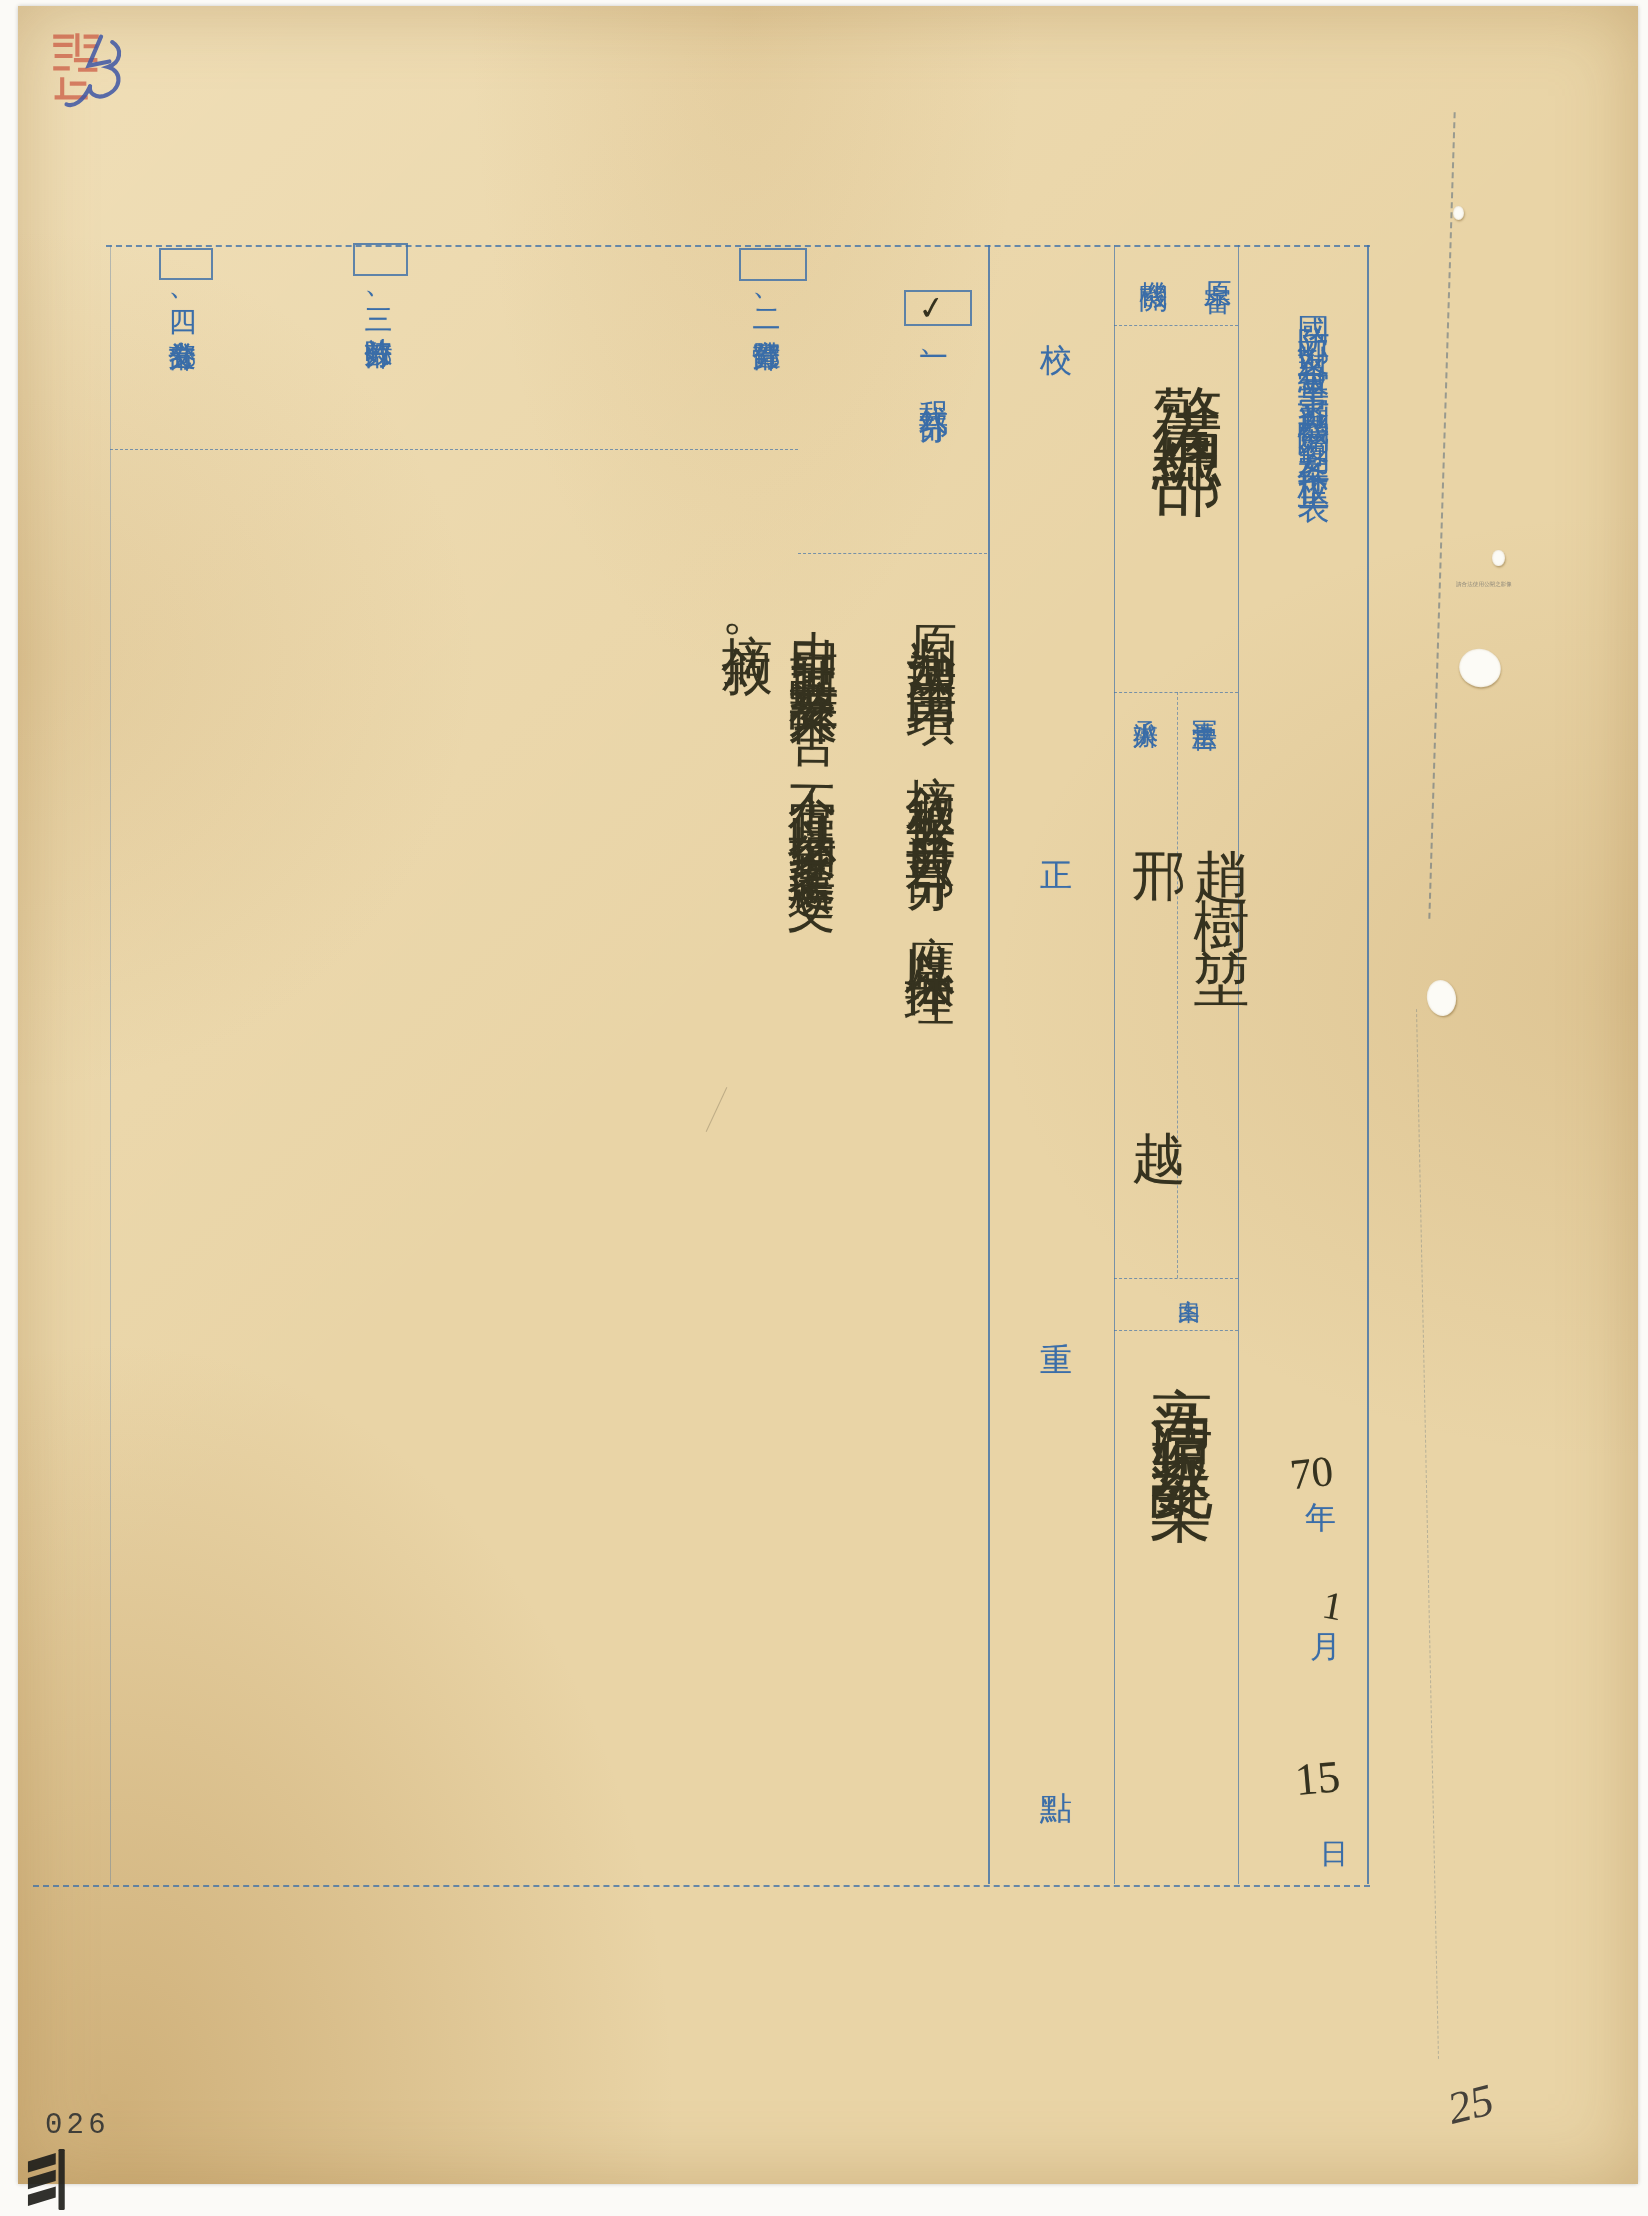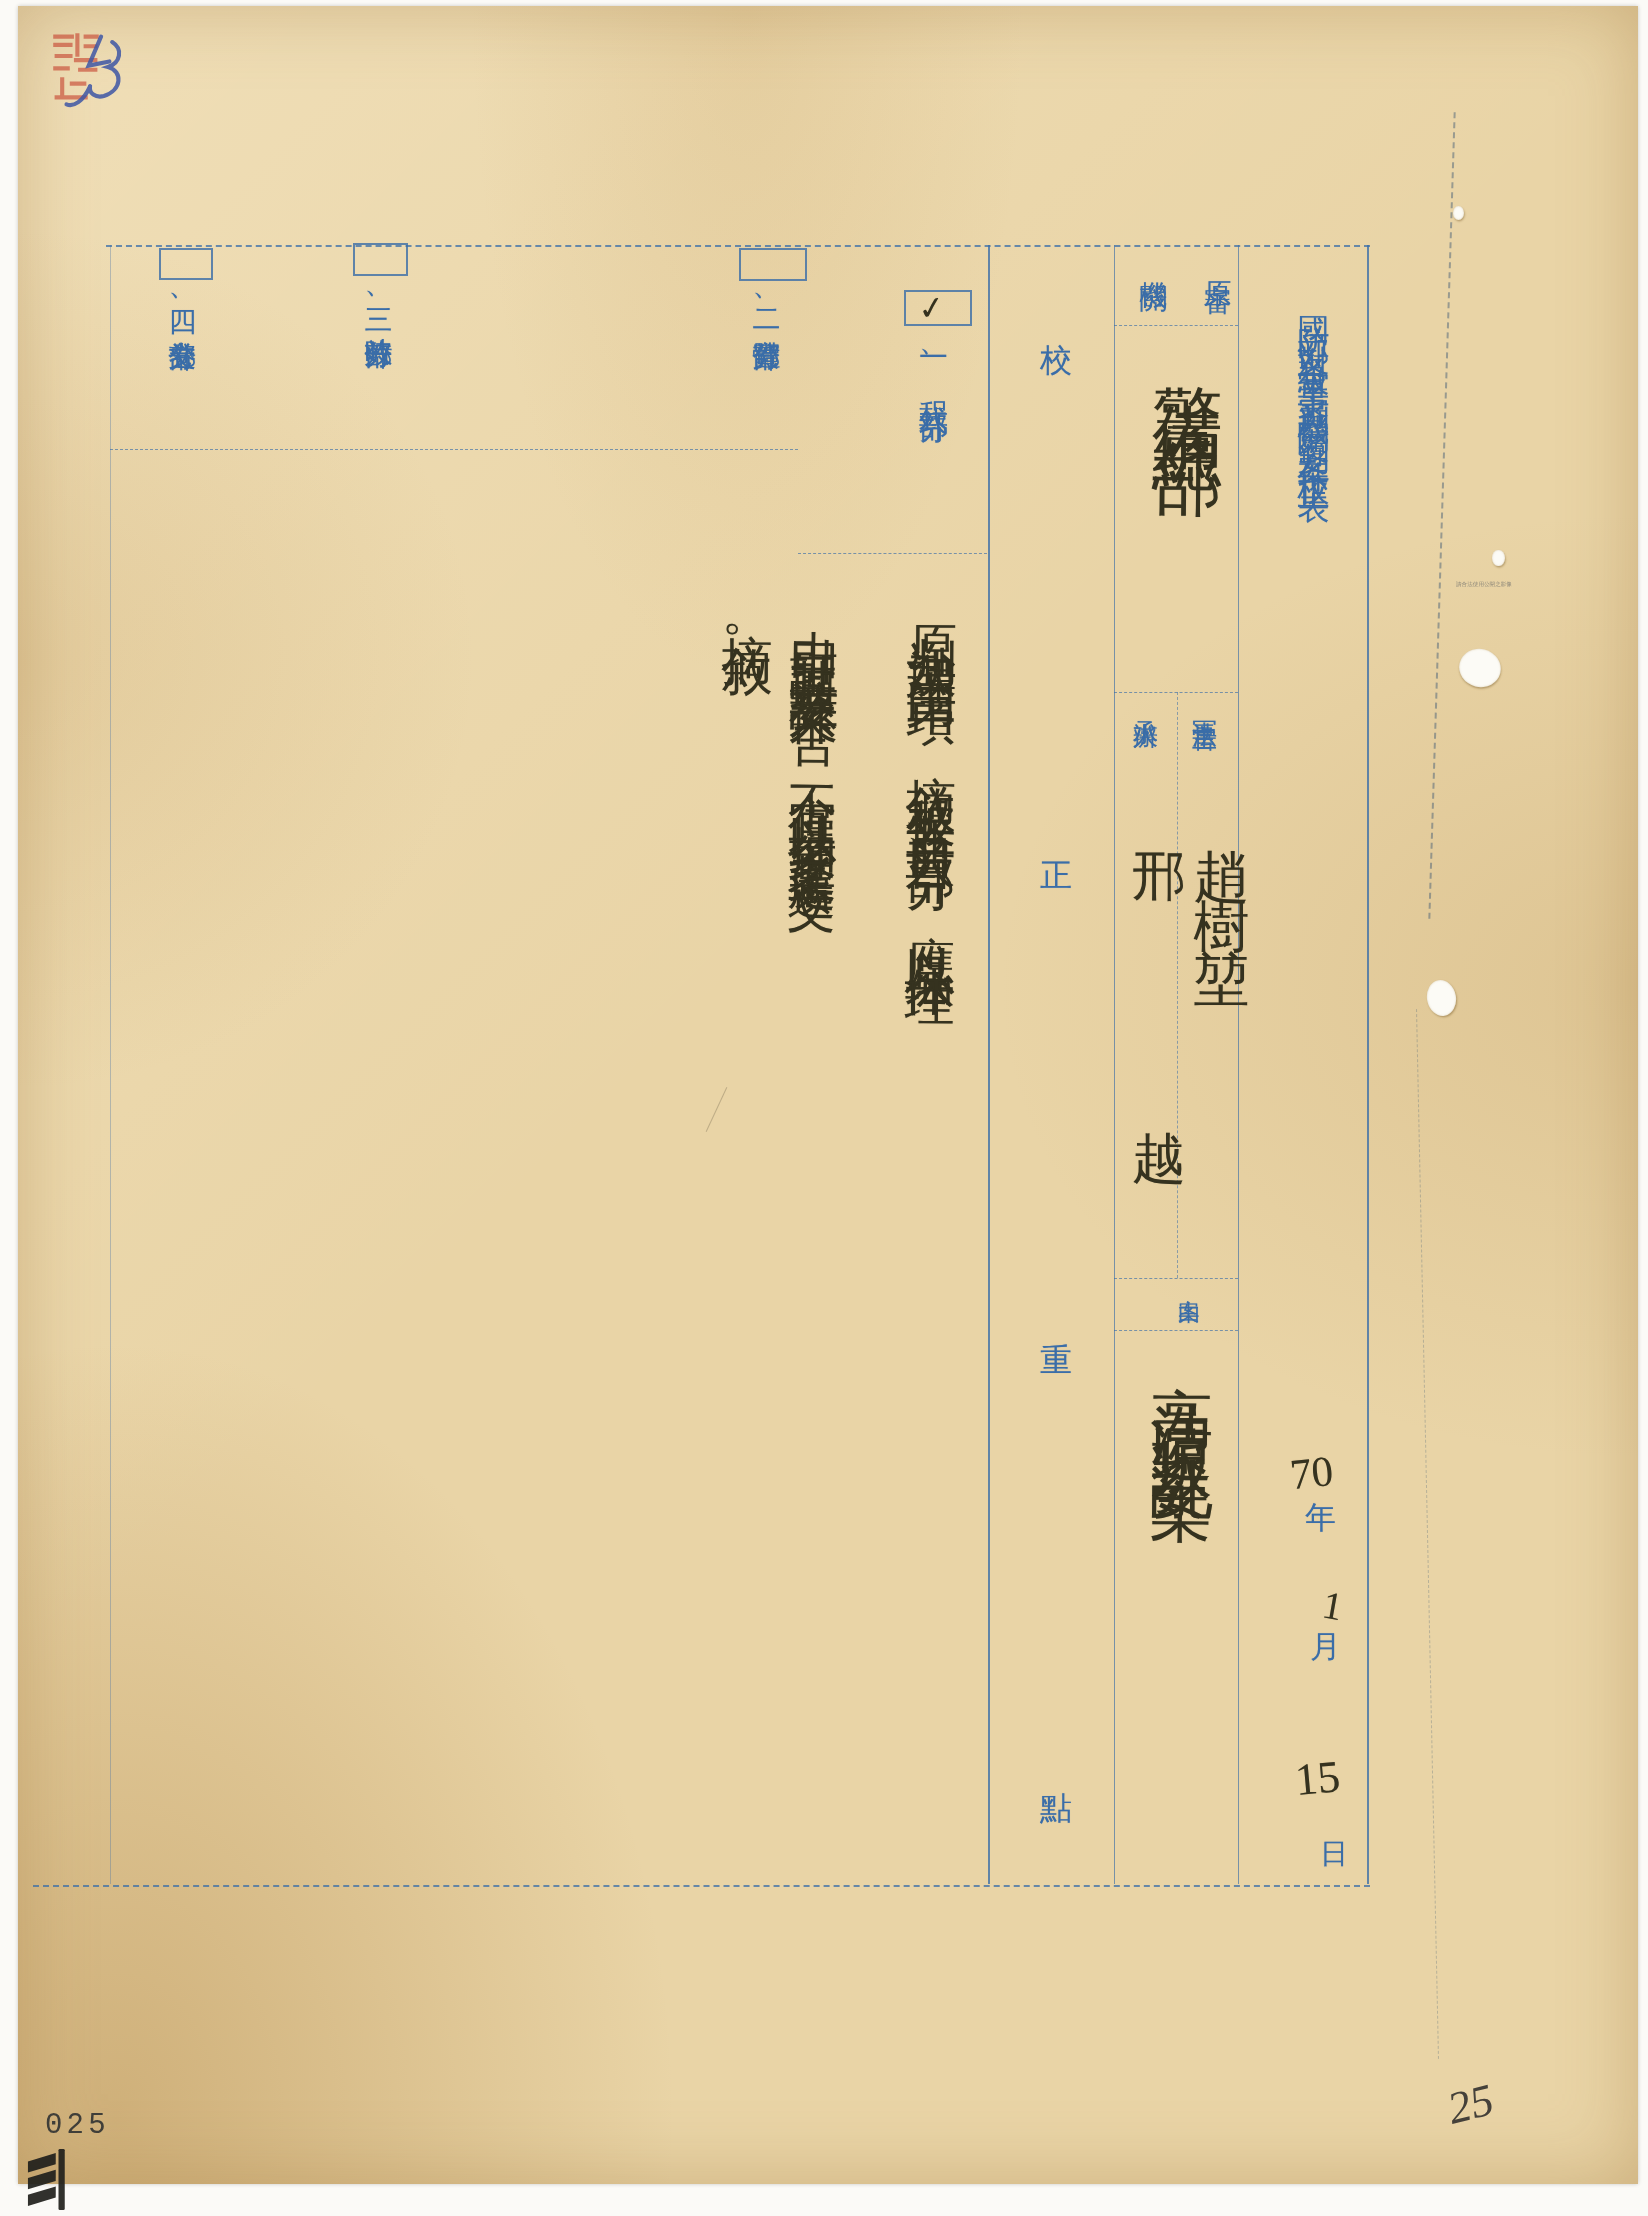--- a/index.html
+++ b/index.html
@@ -127,19 +127,19 @@
 
   <svg class="abs" style="left:21px;top:2146px;" width="50" height="67" viewBox="0 0 72 96">
     <g fill="#20201c" opacity="0.92">
       <rect x="54" y="4" width="9" height="88" rx="2"></rect>
       <path d="M10,22 L50,10 L50,26 L10,38 Z"></path>
       <path d="M10,46 L50,34 L50,50 L10,62 Z"></path>
       <path d="M10,70 L50,58 L50,74 L10,86 Z"></path>
     </g>
   </svg>
 
-  <div class="abs" style="left:45px;top:2109px;font-size:29px;letter-spacing:4.2px;color:#3f3e39;font-family:'Liberation Mono','DejaVu Sans Mono',monospace;">025</div>
+  <div class="abs" style="left:45px;top:2109px;font-size:29px;letter-spacing:4.2px;color:#3f3e39;font-family:'Liberation Mono','DejaVu Sans Mono',monospace;">026</div>
 
   <div class="abs" style="left:1448px;top:2078px;font-size:45px;color:#45413a;transform:rotate(-14deg);font-style:italic;">25</div>
 
   <div class="abs wm" style="left:1456px;top:581px;">請合法使用公開之影像</div>
 </div>
 
 
 </body></html>

